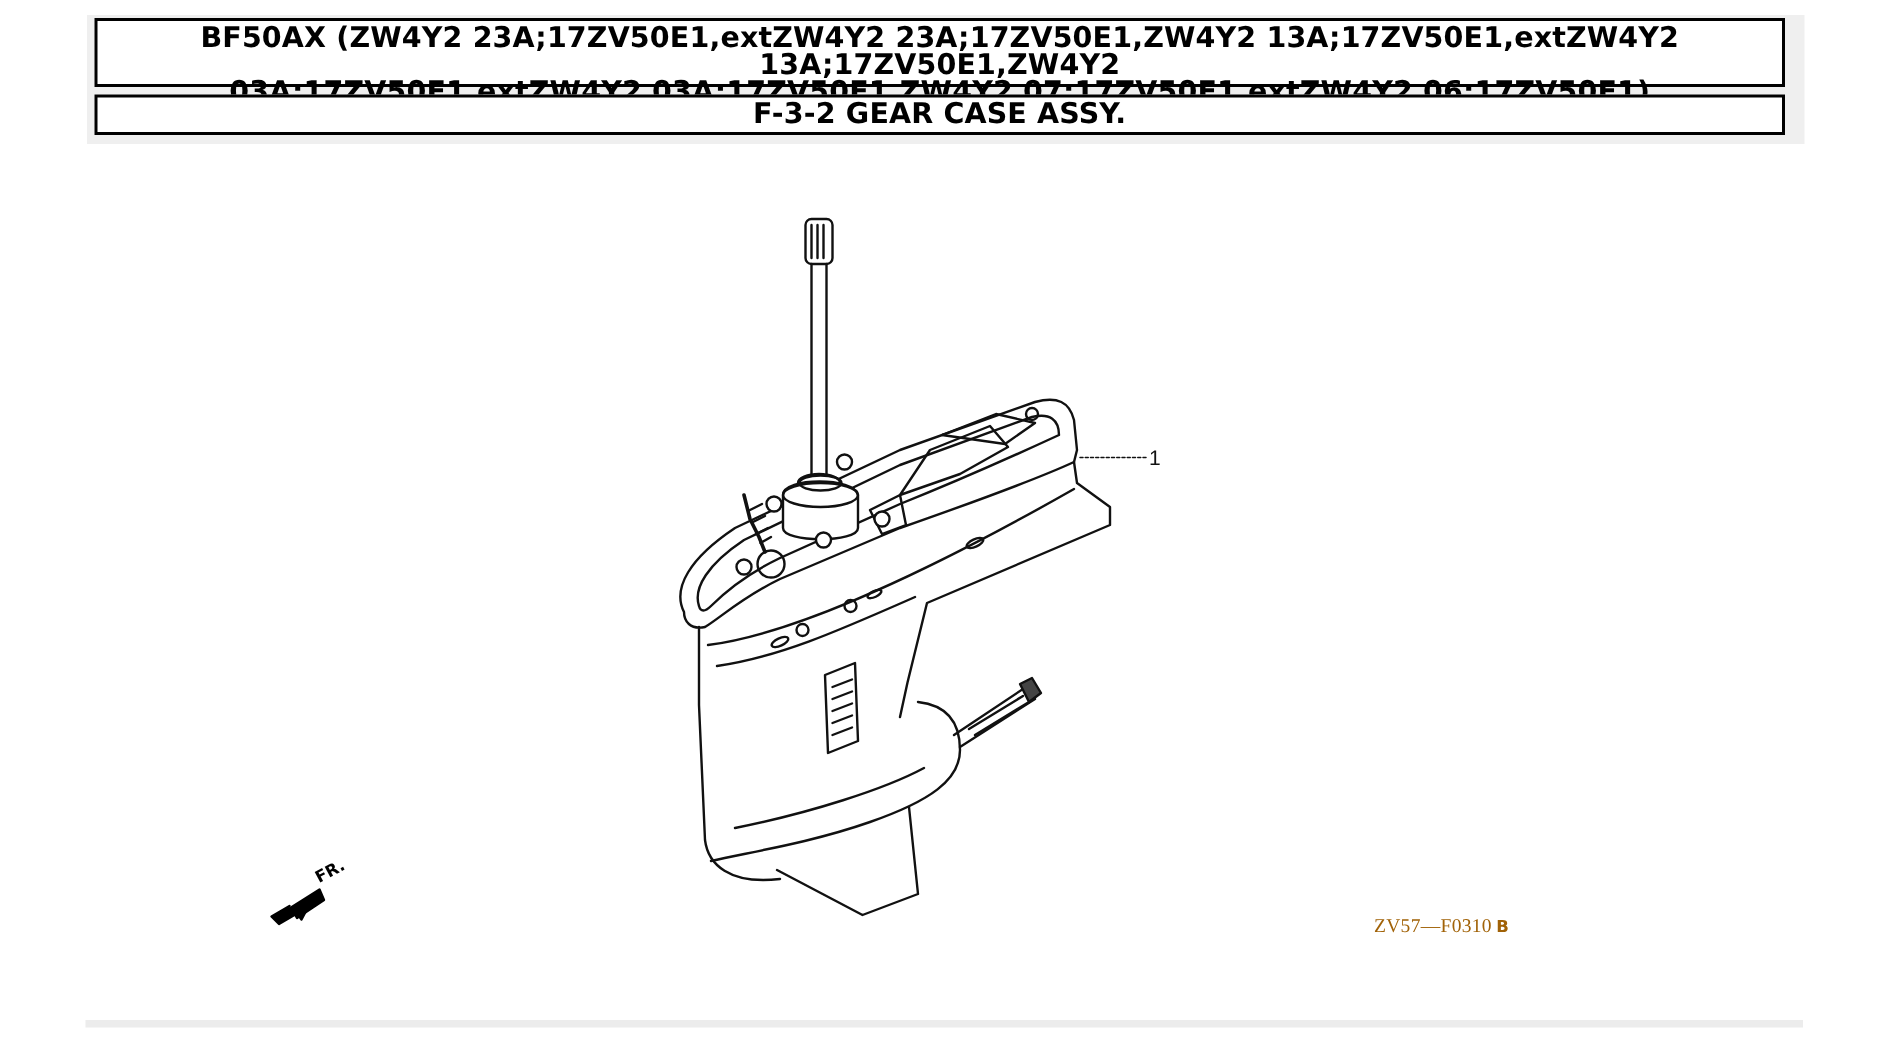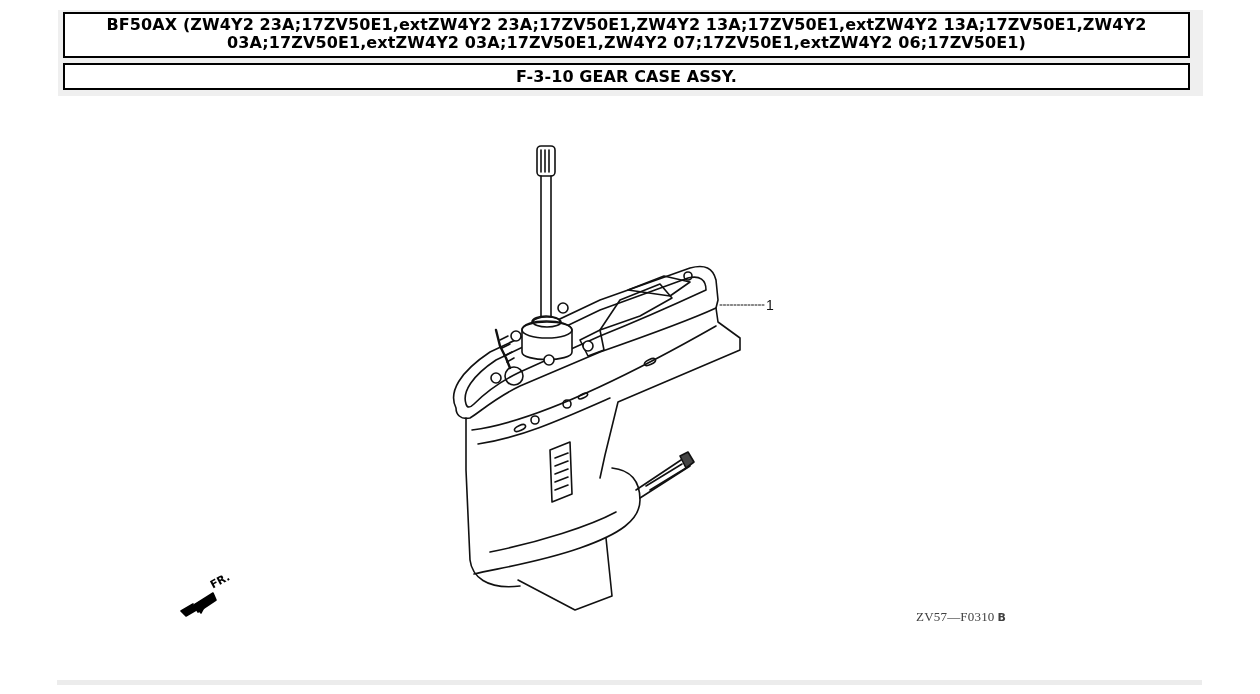--- a/index.html
+++ b/index.html
@@ -20,21 +20,21 @@
       background: #efefef;
     }
     .title-box {
       position: absolute;
       left: 63px;
       width: 1127px;
       background: #ffffff;
       border: 2px solid #000000;
       text-align: center;
       font-weight: bold;
-      font-size: 16px;
+      font-size: 19px;
       line-height: 18px;
       color: #000;
       letter-spacing: 0.1px;
     }
     .title-box.model {
       top: 12px;
       height: 42px;
       padding-top: 2px;
       box-sizing: border-box;
       height: 46px;
@@ -57,21 +57,21 @@
       font-family: "Liberation Sans", sans-serif;
       font-size: 14px;
       color: #111;
     }
     .ref-code {
       position: absolute;
       left: 916px;
       top: 609px;
       font-family: "Liberation Serif", serif;
       font-size: 13px;
-      color: #404040;
+      color: #a16207;
       letter-spacing: 0.2px;
       text-align: center;
     }
     .ref-code .rev {
       font-family: "DejaVu Sans", sans-serif;
       font-weight: bold;
       font-size: 11px;
       margin-left: 3px;
     }
     .fr-label {
@@ -97,21 +97,21 @@
 </head>
 <body>
 
 <div class="header-panel"></div>
 
 <div class="title-box model">
   <div>BF50AX (ZW4Y2 23A;17ZV50E1,extZW4Y2 23A;17ZV50E1,ZW4Y2 13A;17ZV50E1,extZW4Y2 13A;17ZV50E1,ZW4Y2</div>
   <div>03A;17ZV50E1,extZW4Y2 03A;17ZV50E1,ZW4Y2 07;17ZV50E1,extZW4Y2 06;17ZV50E1)</div>
 </div>
 
-<div class="title-box section">F-3-10 GEAR CASE ASSY.</div>
+<div class="title-box section">F-3-2 GEAR CASE ASSY.</div>
 
 <div class="drawing">
   <svg width="1260" height="560" viewBox="0 96 1260 560" xmlns="http://www.w3.org/2000/svg" fill="none" stroke="#111" stroke-width="1.6" stroke-linejoin="round" stroke-linecap="round">
 
     <g>
       <rect x="537" y="146" width="18" height="30" rx="4" fill="#fff"></rect>
       <line x1="541" y1="150" x2="541" y2="172"></line>
       <line x1="545" y1="150" x2="545" y2="172"></line>
       <line x1="549" y1="150" x2="549" y2="172"></line>
       <line x1="541" y1="176" x2="541" y2="318"></line>

